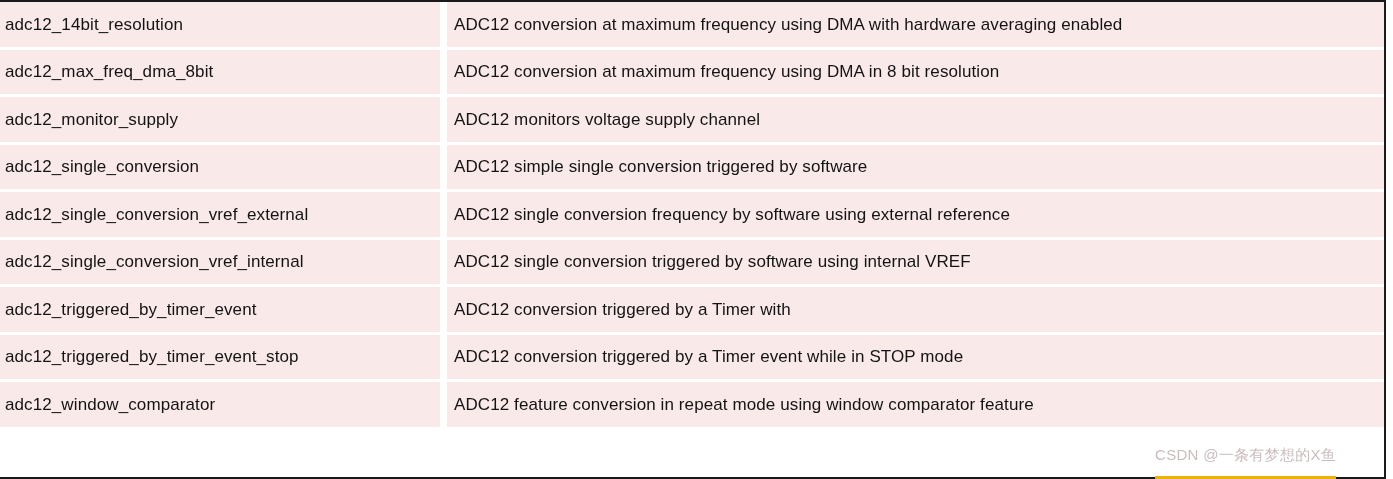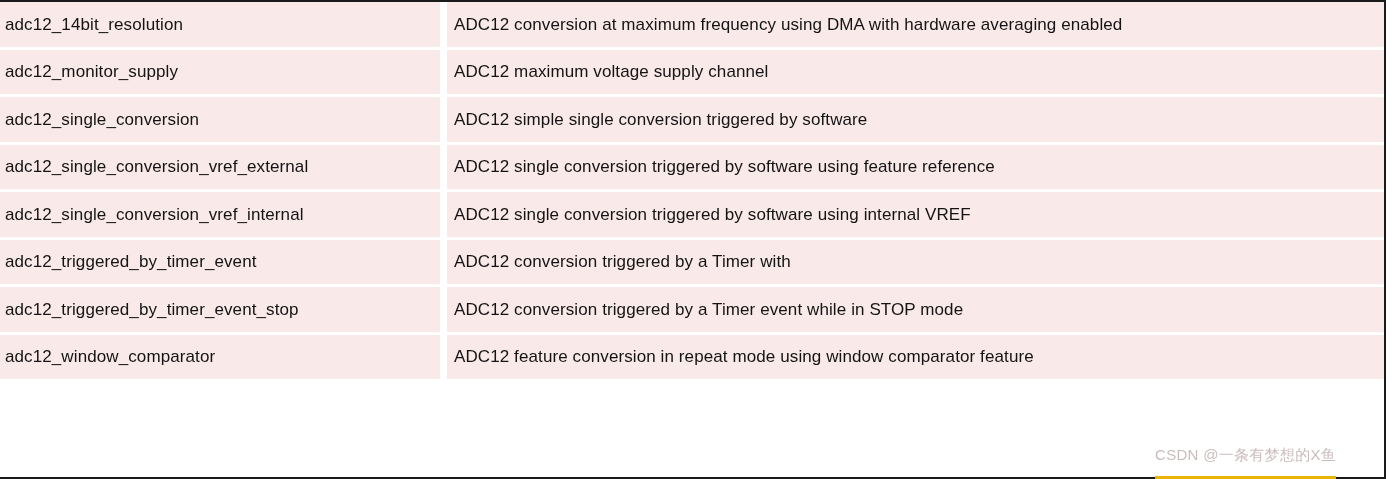--- a/index.html
+++ b/index.html
@@ -114,33 +114,38 @@
       <col class="col-gap">
       <col class="col-desc">
     </colgroup>
     <tbody>
         <tr>
           <td class="name-cell">adc12_14bit_resolution</td>
           <td class="gap"></td>
           <td class="desc-cell">ADC12 conversion at maximum frequency using DMA with hardware averaging enabled</td>
         </tr>
         <tr>
+          <td class="name-cell">adc12_max_freq_dma_8bit</td>
+          <td class="gap"></td>
+          <td class="desc-cell">ADC12 conversion at maximum frequency using DMA in 8 bit resolution</td>
+        </tr>
+        <tr>
           <td class="name-cell">adc12_monitor_supply</td>
           <td class="gap"></td>
-          <td class="desc-cell">ADC12 maximum voltage supply channel</td>
+          <td class="desc-cell">ADC12 monitors voltage supply channel</td>
         </tr>
         <tr class="bold">
           <td class="name-cell">adc12_single_conversion</td>
           <td class="gap"></td>
           <td class="desc-cell">ADC12 simple single conversion triggered by software</td>
         </tr>
         <tr class="bold">
           <td class="name-cell">adc12_single_conversion_vref_external</td>
           <td class="gap"></td>
-          <td class="desc-cell">ADC12 single conversion triggered by software using feature reference</td>
+          <td class="desc-cell">ADC12 single conversion frequency by software using external reference</td>
         </tr>
         <tr class="bold">
           <td class="name-cell">adc12_single_conversion_vref_internal</td>
           <td class="gap"></td>
           <td class="desc-cell">ADC12 single conversion triggered by software using internal VREF</td>
         </tr>
         <tr>
           <td class="name-cell">adc12_triggered_by_timer_event</td>
           <td class="gap"></td>
           <td class="desc-cell">ADC12 conversion triggered by a Timer with</td>

